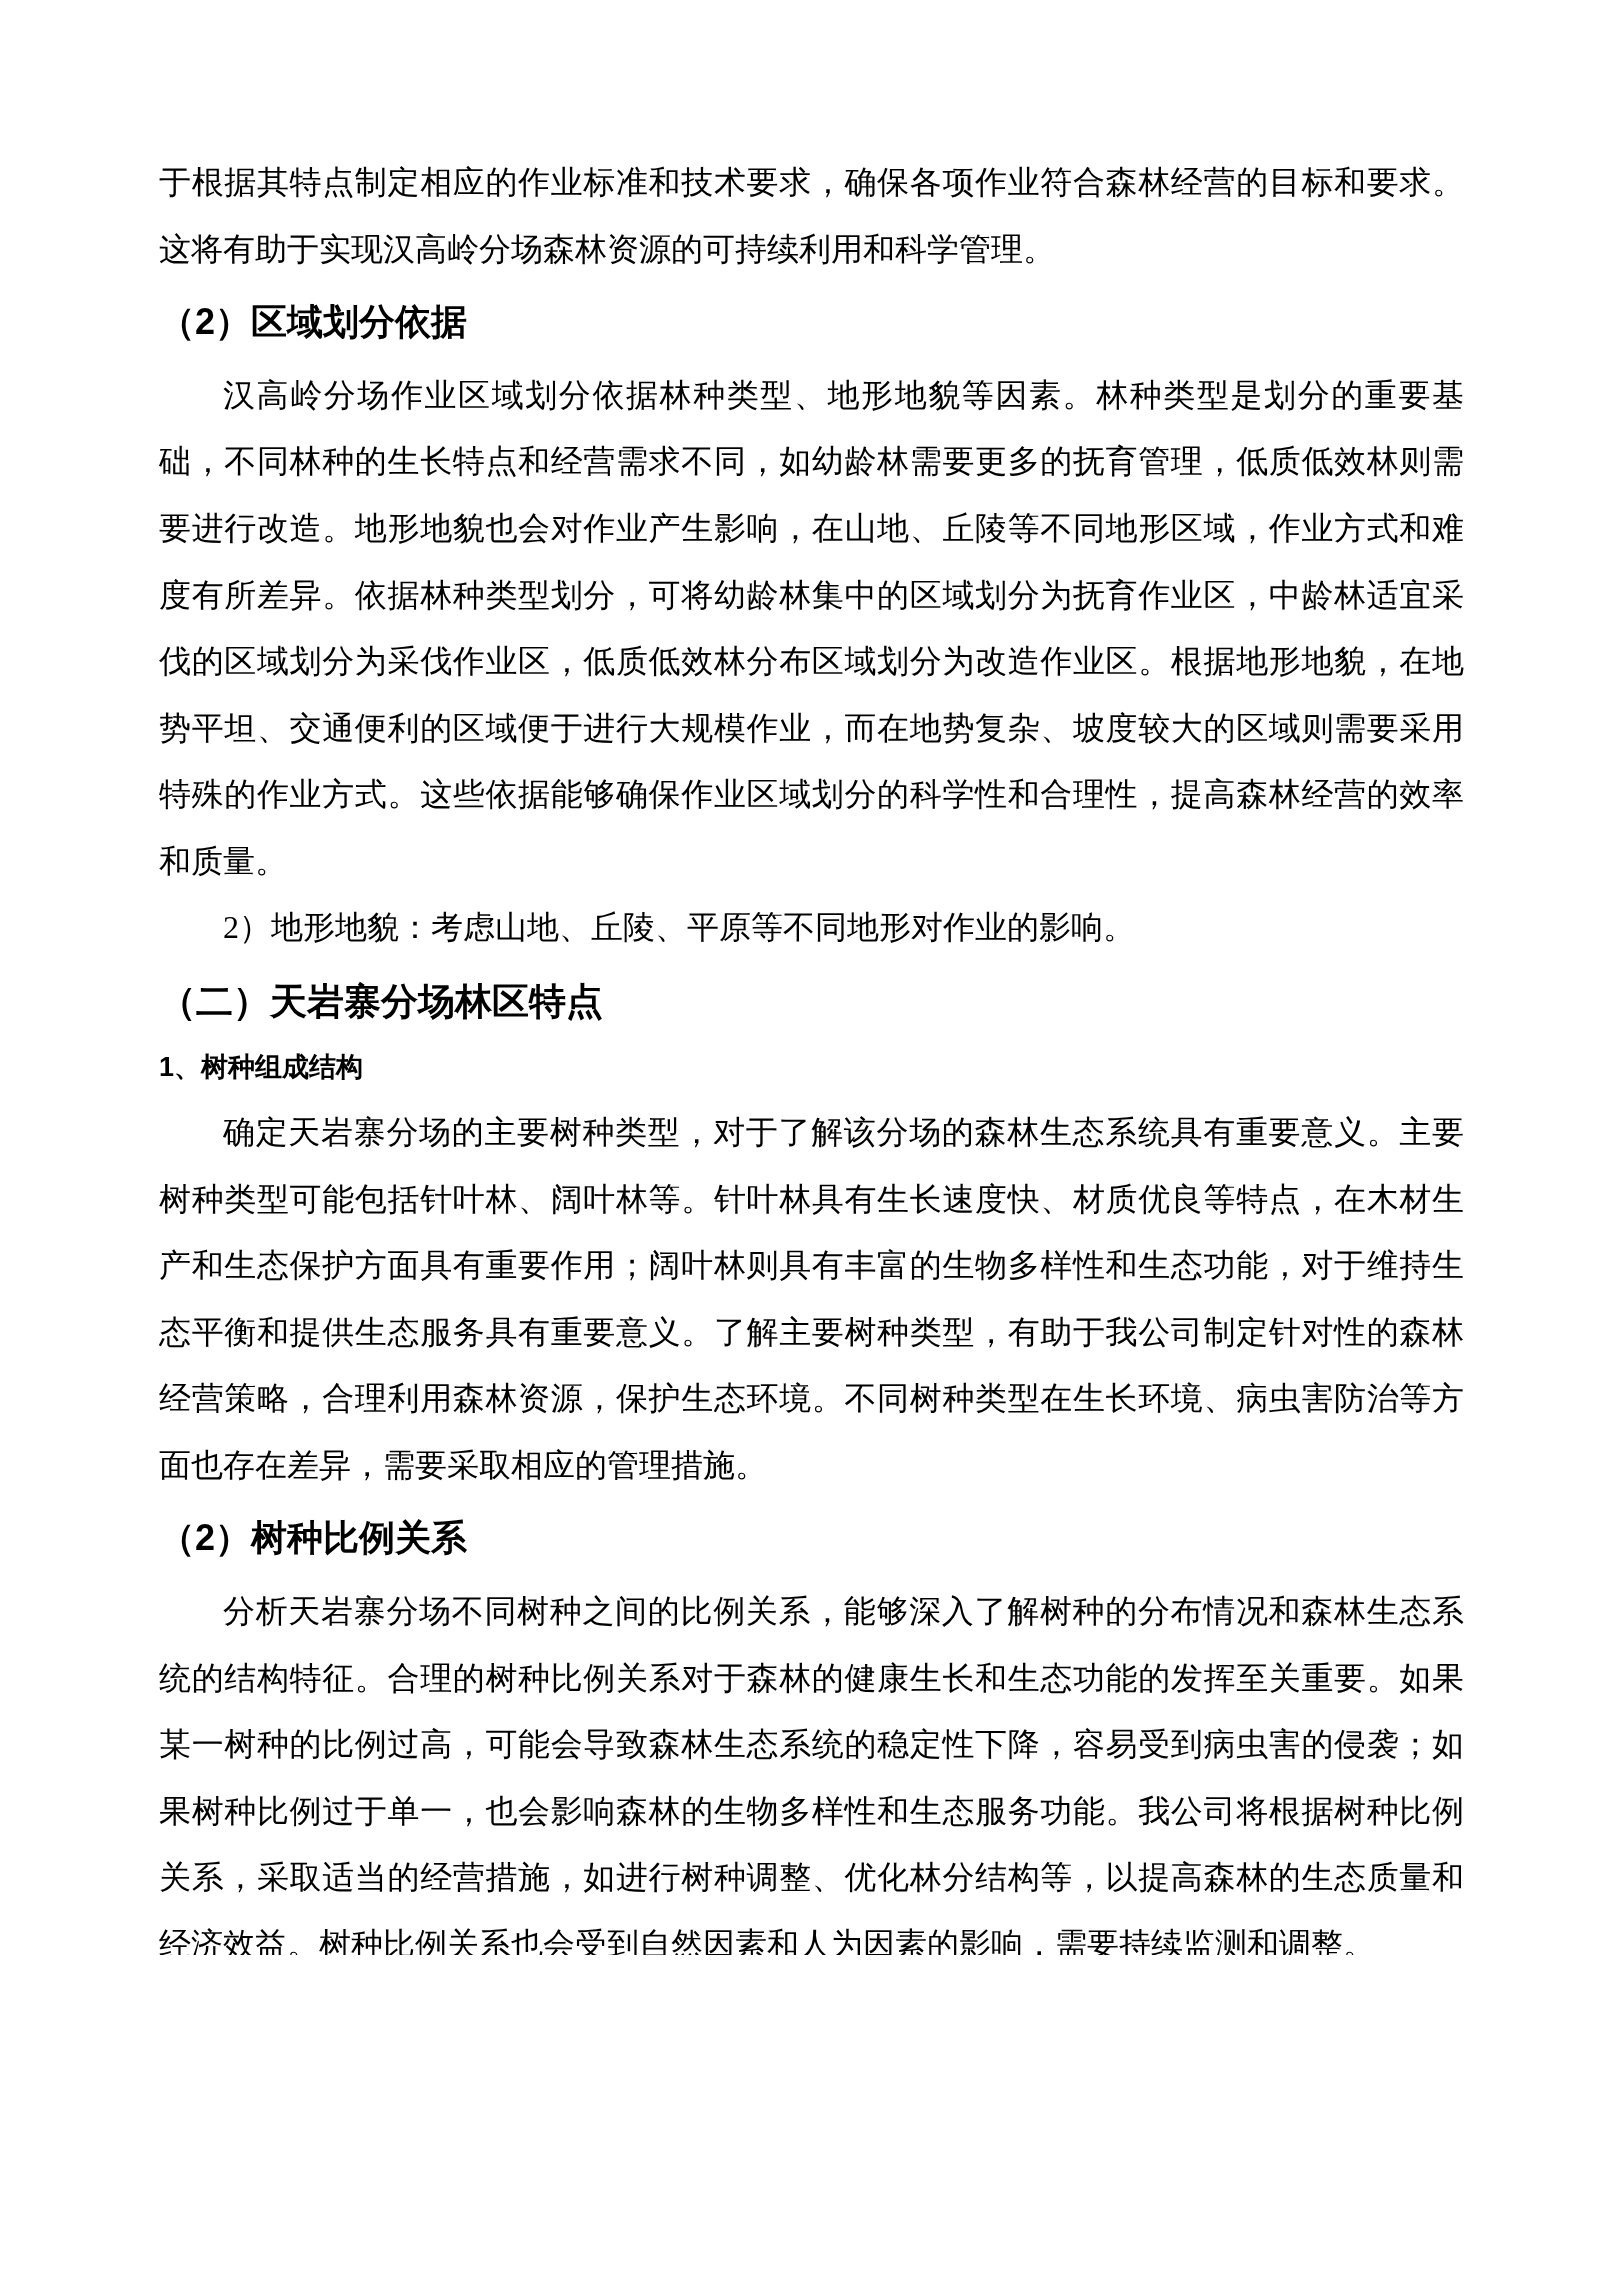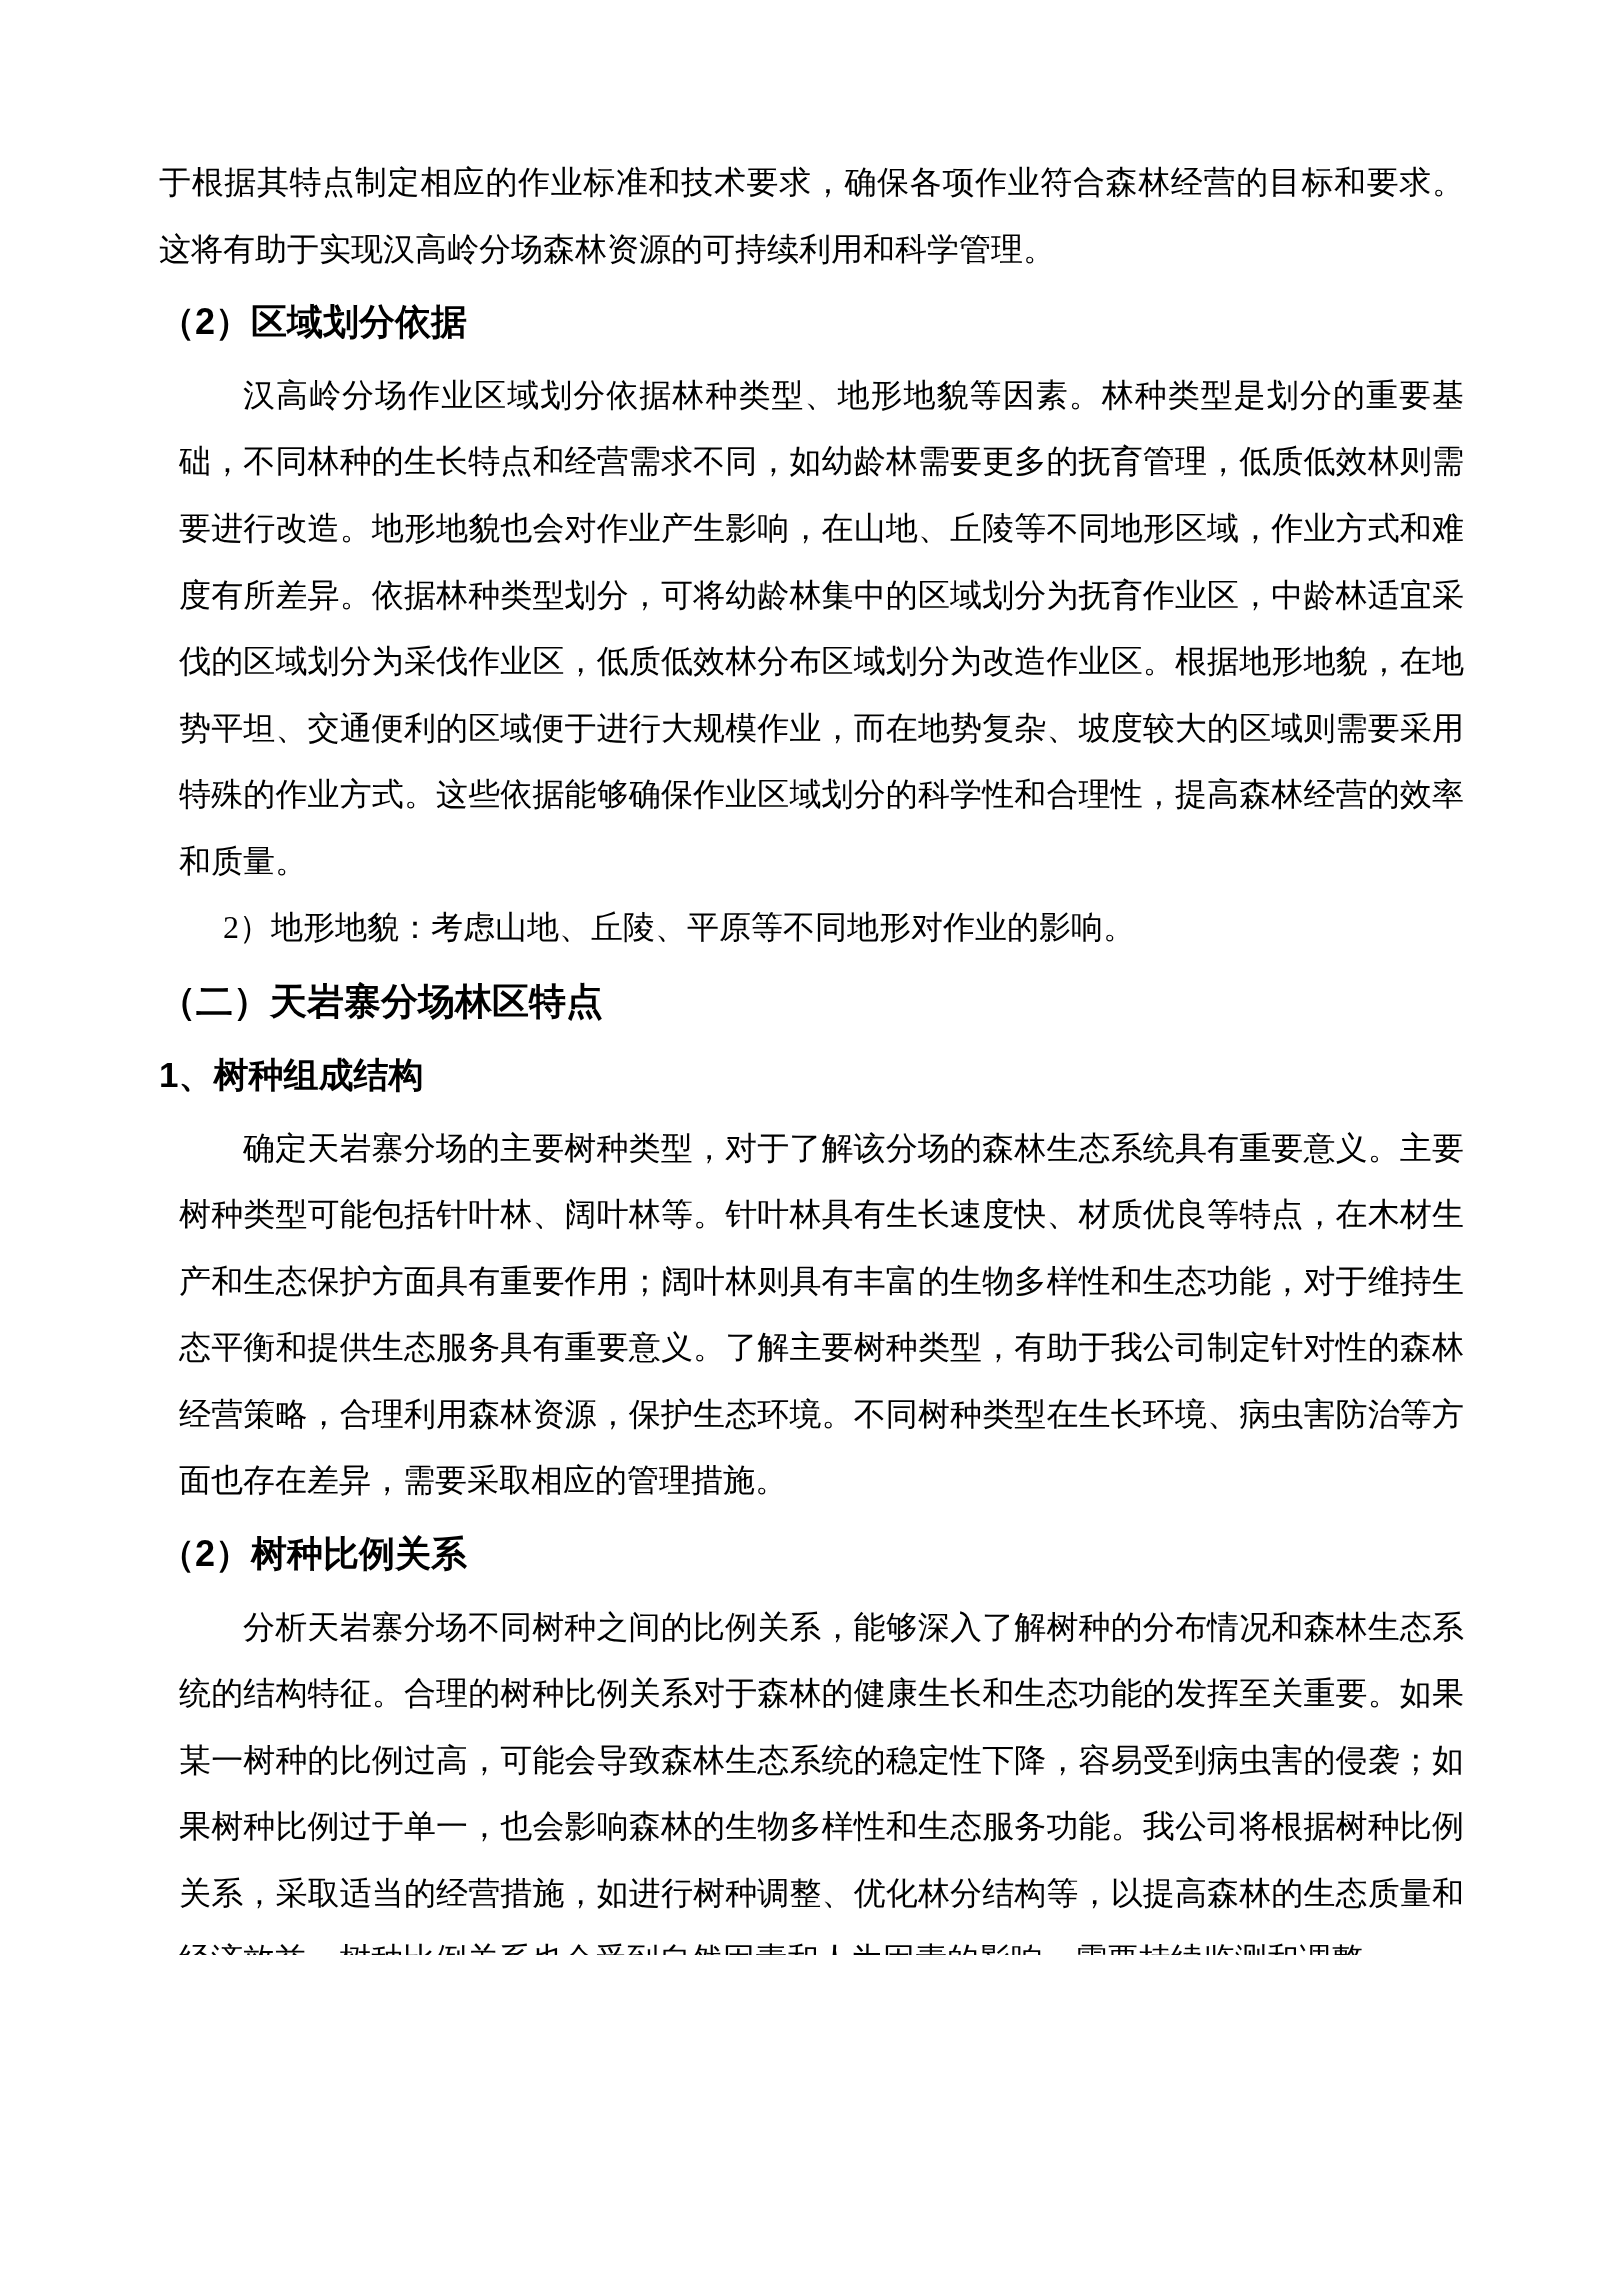--- a/index.html
+++ b/index.html
@@ -19,21 +19,20 @@
     line-height: 2.08;
     overflow: hidden;
   }
   .para {
     margin: 0;
     text-align: justify;
     word-break: break-all;
   }
   .para.indent {
     text-indent: 2em;
-    margin-left: 20px;
   }
   .list-item {
     margin: 0;
     text-indent: 2em;
     text-align: justify;
     word-break: break-all;
   }
   .h-sub {
     margin: 3.9px 0 3.9px 0;
     font-weight: bold;
@@ -45,21 +44,21 @@
     margin: 9.2px 0 6.5px 0;
     font-weight: bold;
     font-family: "Liberation Sans", "DejaVu Sans", sans-serif;
     font-size: 37px;
     line-height: 1.75;
   }
   .h-num {
     margin: 6.5px 0 5.2px 0;
     font-weight: bold;
     font-family: "Liberation Sans", "DejaVu Sans", sans-serif;
-    font-size: 35px;
+    font-size: 27px;
     line-height: 1.95;
   }
 </style>
 </head>
 <body>
 
 <div class="page">
 
   <p class="para">于根据其特点制定相应的作业标准和技术要求，确保各项作业符合森林经营的目标和要求。这将有助于实现汉高岭分场森林资源的可持续利用和科学管理。</p>
 

